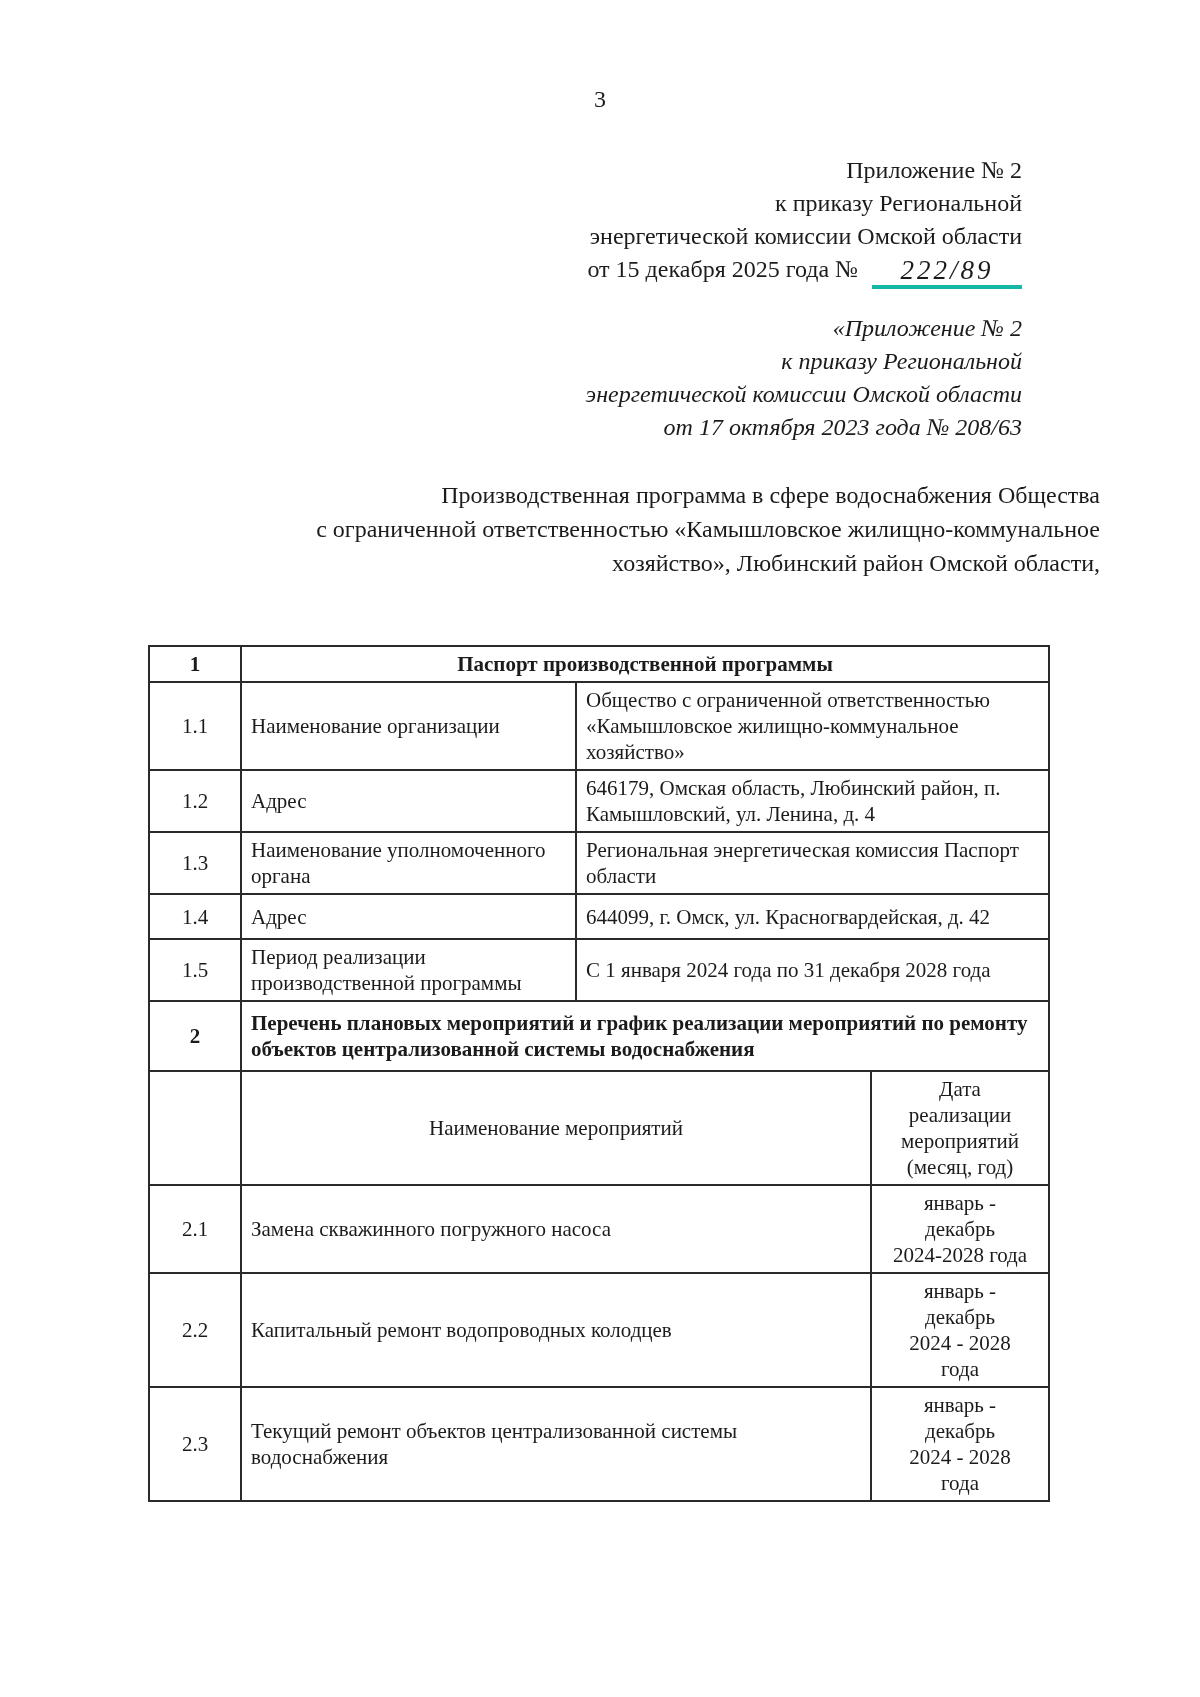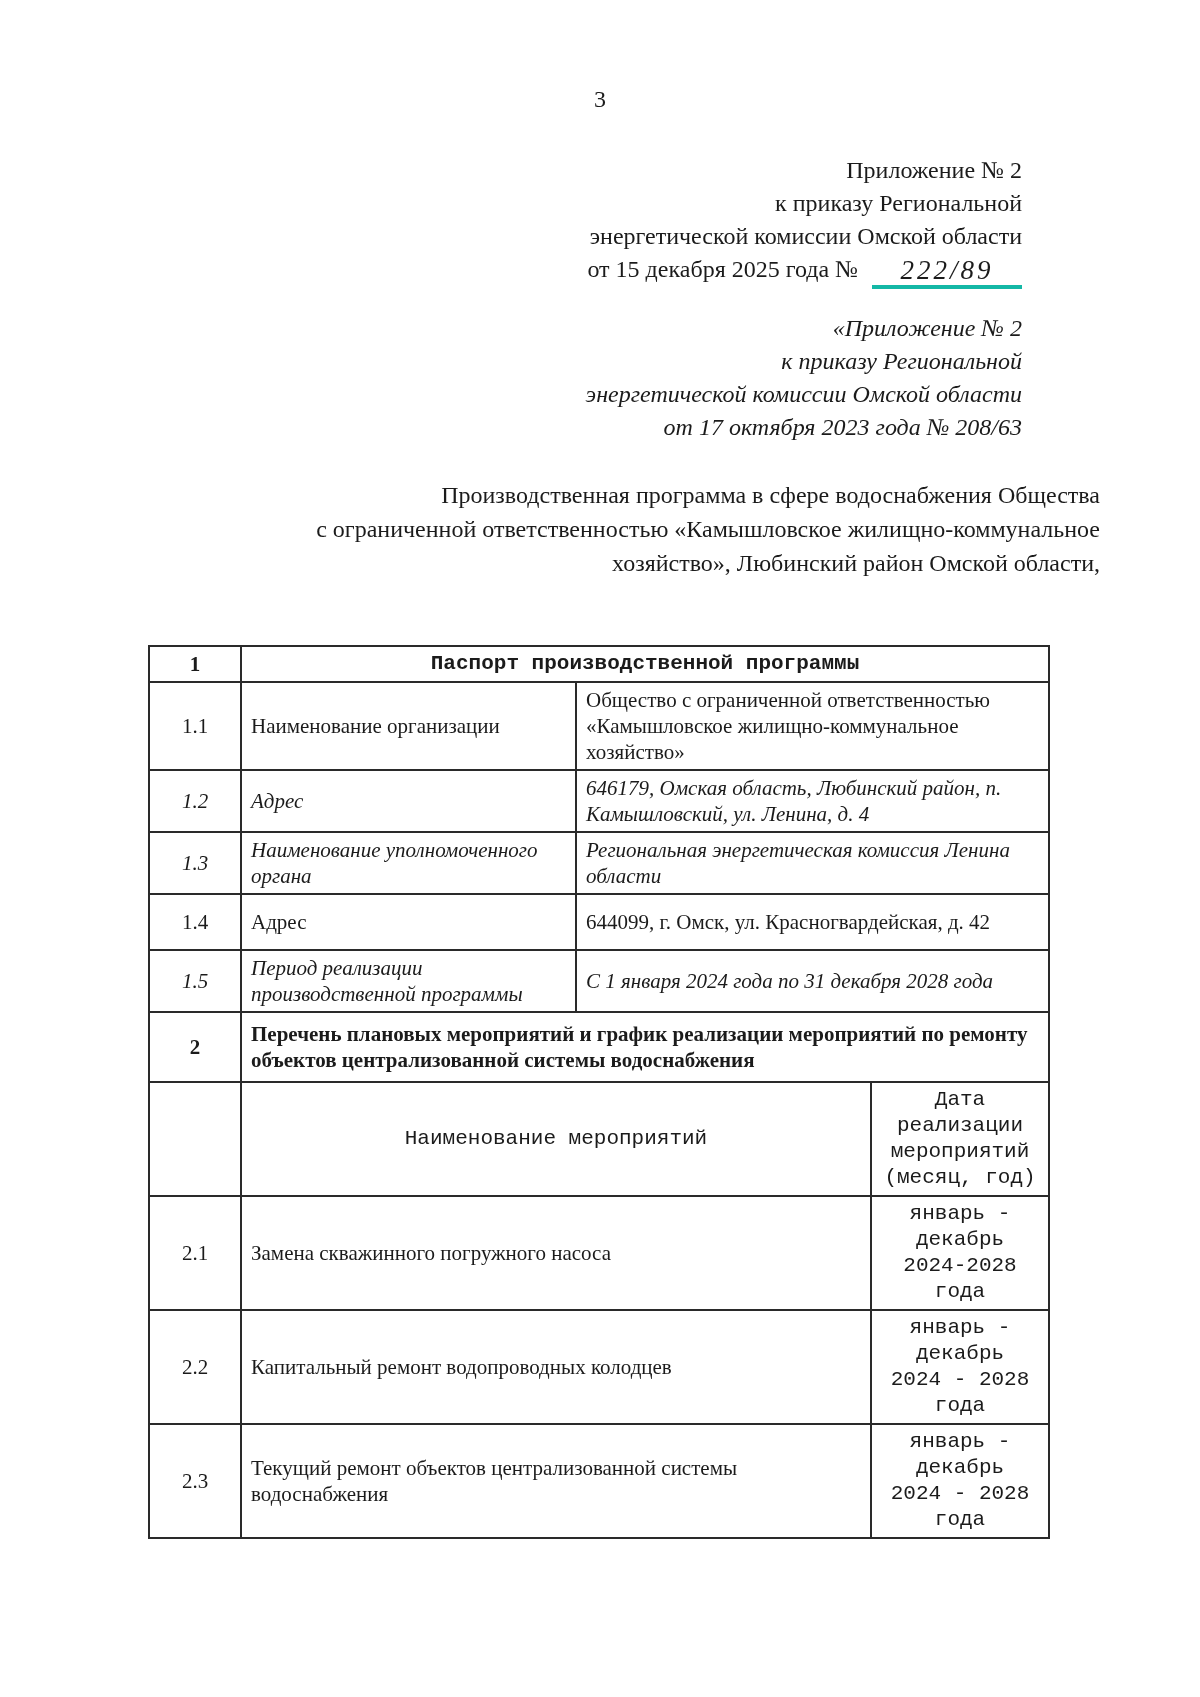--- a/index.html
+++ b/index.html
@@ -68,27 +68,27 @@
     line-height: 26px;
     color: #1b1b1b;
   }
   table.main td {
     border: 2px solid #2a2a2a;
     padding: 4px 9px;
     vertical-align: middle;
     word-wrap: break-word;
   }
   td.num { text-align: center; }
-  td.center { text-align: center; font-family: Liberation Mono, monospace; }
+  td.center { text-align: center; }
   td.bold { font-weight: bold; }
   td.pre { white-space: pre-line; }
   .r-h36  { height: 36px; }
   .r-h78  { height: 78px; }
-  .r-h55  { height: 55px; font-style: italic; }
-  .r-h45  { height: 56px; }
+  .r-h55  { height: 55px; }
+  .r-h45  { height: 45px; }
   .r-h70  { height: 70px; }
   .r-h100 { height: 100px; }
   .r-h75  { height: 75px; }
   .r-h105 { height: 105px; }
 </style>
 </head>
 <body>
 
 <div class="page">
 
@@ -136,21 +136,21 @@
         <td colspan="2">Общество с ограниченной ответственностью «Камышловское жилищно-коммунальное хозяйство»</td>
       </tr>
       <tr class="r-h55">
         <td class="num">1.2</td>
         <td>Адрес</td>
         <td colspan="2">646179, Омская область, Любинский район, п. Камышловский, ул. Ленина, д. 4</td>
       </tr>
       <tr class="r-h55">
         <td class="num">1.3</td>
         <td>Наименование уполномоченного органа</td>
-        <td colspan="2">Региональная энергетическая комиссия Ленина области</td>
+        <td colspan="2">Региональная энергетическая комиссия Паспорт области</td>
       </tr>
       <tr class="r-h45">
         <td class="num">1.4</td>
         <td>Адрес</td>
         <td colspan="2">644099, г. Омск, ул. Красногвардейская, д. 42</td>
       </tr>
       <tr class="r-h55">
         <td class="num">1.5</td>
         <td>Период реализации производственной программы</td>
         <td colspan="2">С 1 января 2024 года по 31 декабря 2028 года</td>

